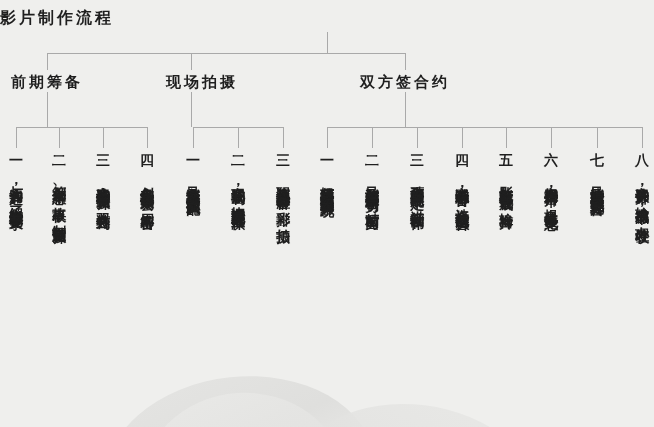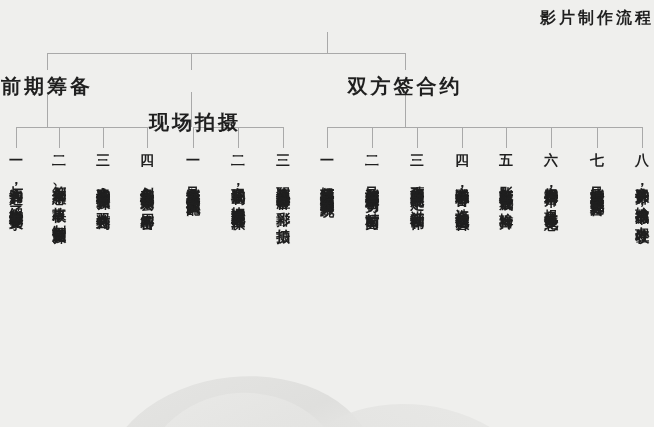--- a/index.html
+++ b/index.html
@@ -31,25 +31,25 @@
   .node{
     position:absolute;
     white-space:nowrap;
     font-weight:bold;
     color:#1f1f1f;
     letter-spacing:2px;
   }
   .node-root{
     font-size:16px;
     left:0;right:0;top:8px;
-    text-align:right;
+    text-align:left;
     letter-spacing:3px;
   }
   .node-l2{
-    font-size:20px;
+    font-size:15px;
     top:73px;
     transform:translateX(-50%);
     letter-spacing:3px;
   }
   .leaf{
     position:absolute;
     top:152px;
     transform:translateX(-50%);
     width:22px;
     text-align:center;
@@ -110,21 +110,21 @@
     <line x1="506" y1="127" x2="506" y2="148" stroke="#a9a9a9" stroke-width="1" shape-rendering="crispEdges"></line>
     <line x1="551" y1="127" x2="551" y2="148" stroke="#a9a9a9" stroke-width="1" shape-rendering="crispEdges"></line>
     <line x1="597" y1="127" x2="597" y2="148" stroke="#a9a9a9" stroke-width="1" shape-rendering="crispEdges"></line>
     <line x1="642" y1="127" x2="642" y2="148" stroke="#a9a9a9" stroke-width="1" shape-rendering="crispEdges"></line>
   </svg>
 
 <div>
   <div class="node node-root">影片制作流程</div>
 
   <div class="node node-l2" style="left:47px;">前期筹备</div>
-  <div class="node node-l2" style="left:195px;margin-top:36px;">现场拍摄</div>
+  <div class="node node-l2" style="left:202px;">现场拍摄</div>
   <div class="node node-l2" style="left:405px;">双方签合约</div>
 
   <div class="leaf" style="left:16px;">
       <span class="leaf-num">一</span>
       <span class="leaf-text">与客户沟通，了解广告诉求和制作要求</span>
     </div>
   <div class="leaf" style="left:59px;">
       <span class="leaf-num">二</span>
       <span class="leaf-text">策划创意脚本、故事板，制定摄制预算</span>
     </div>

